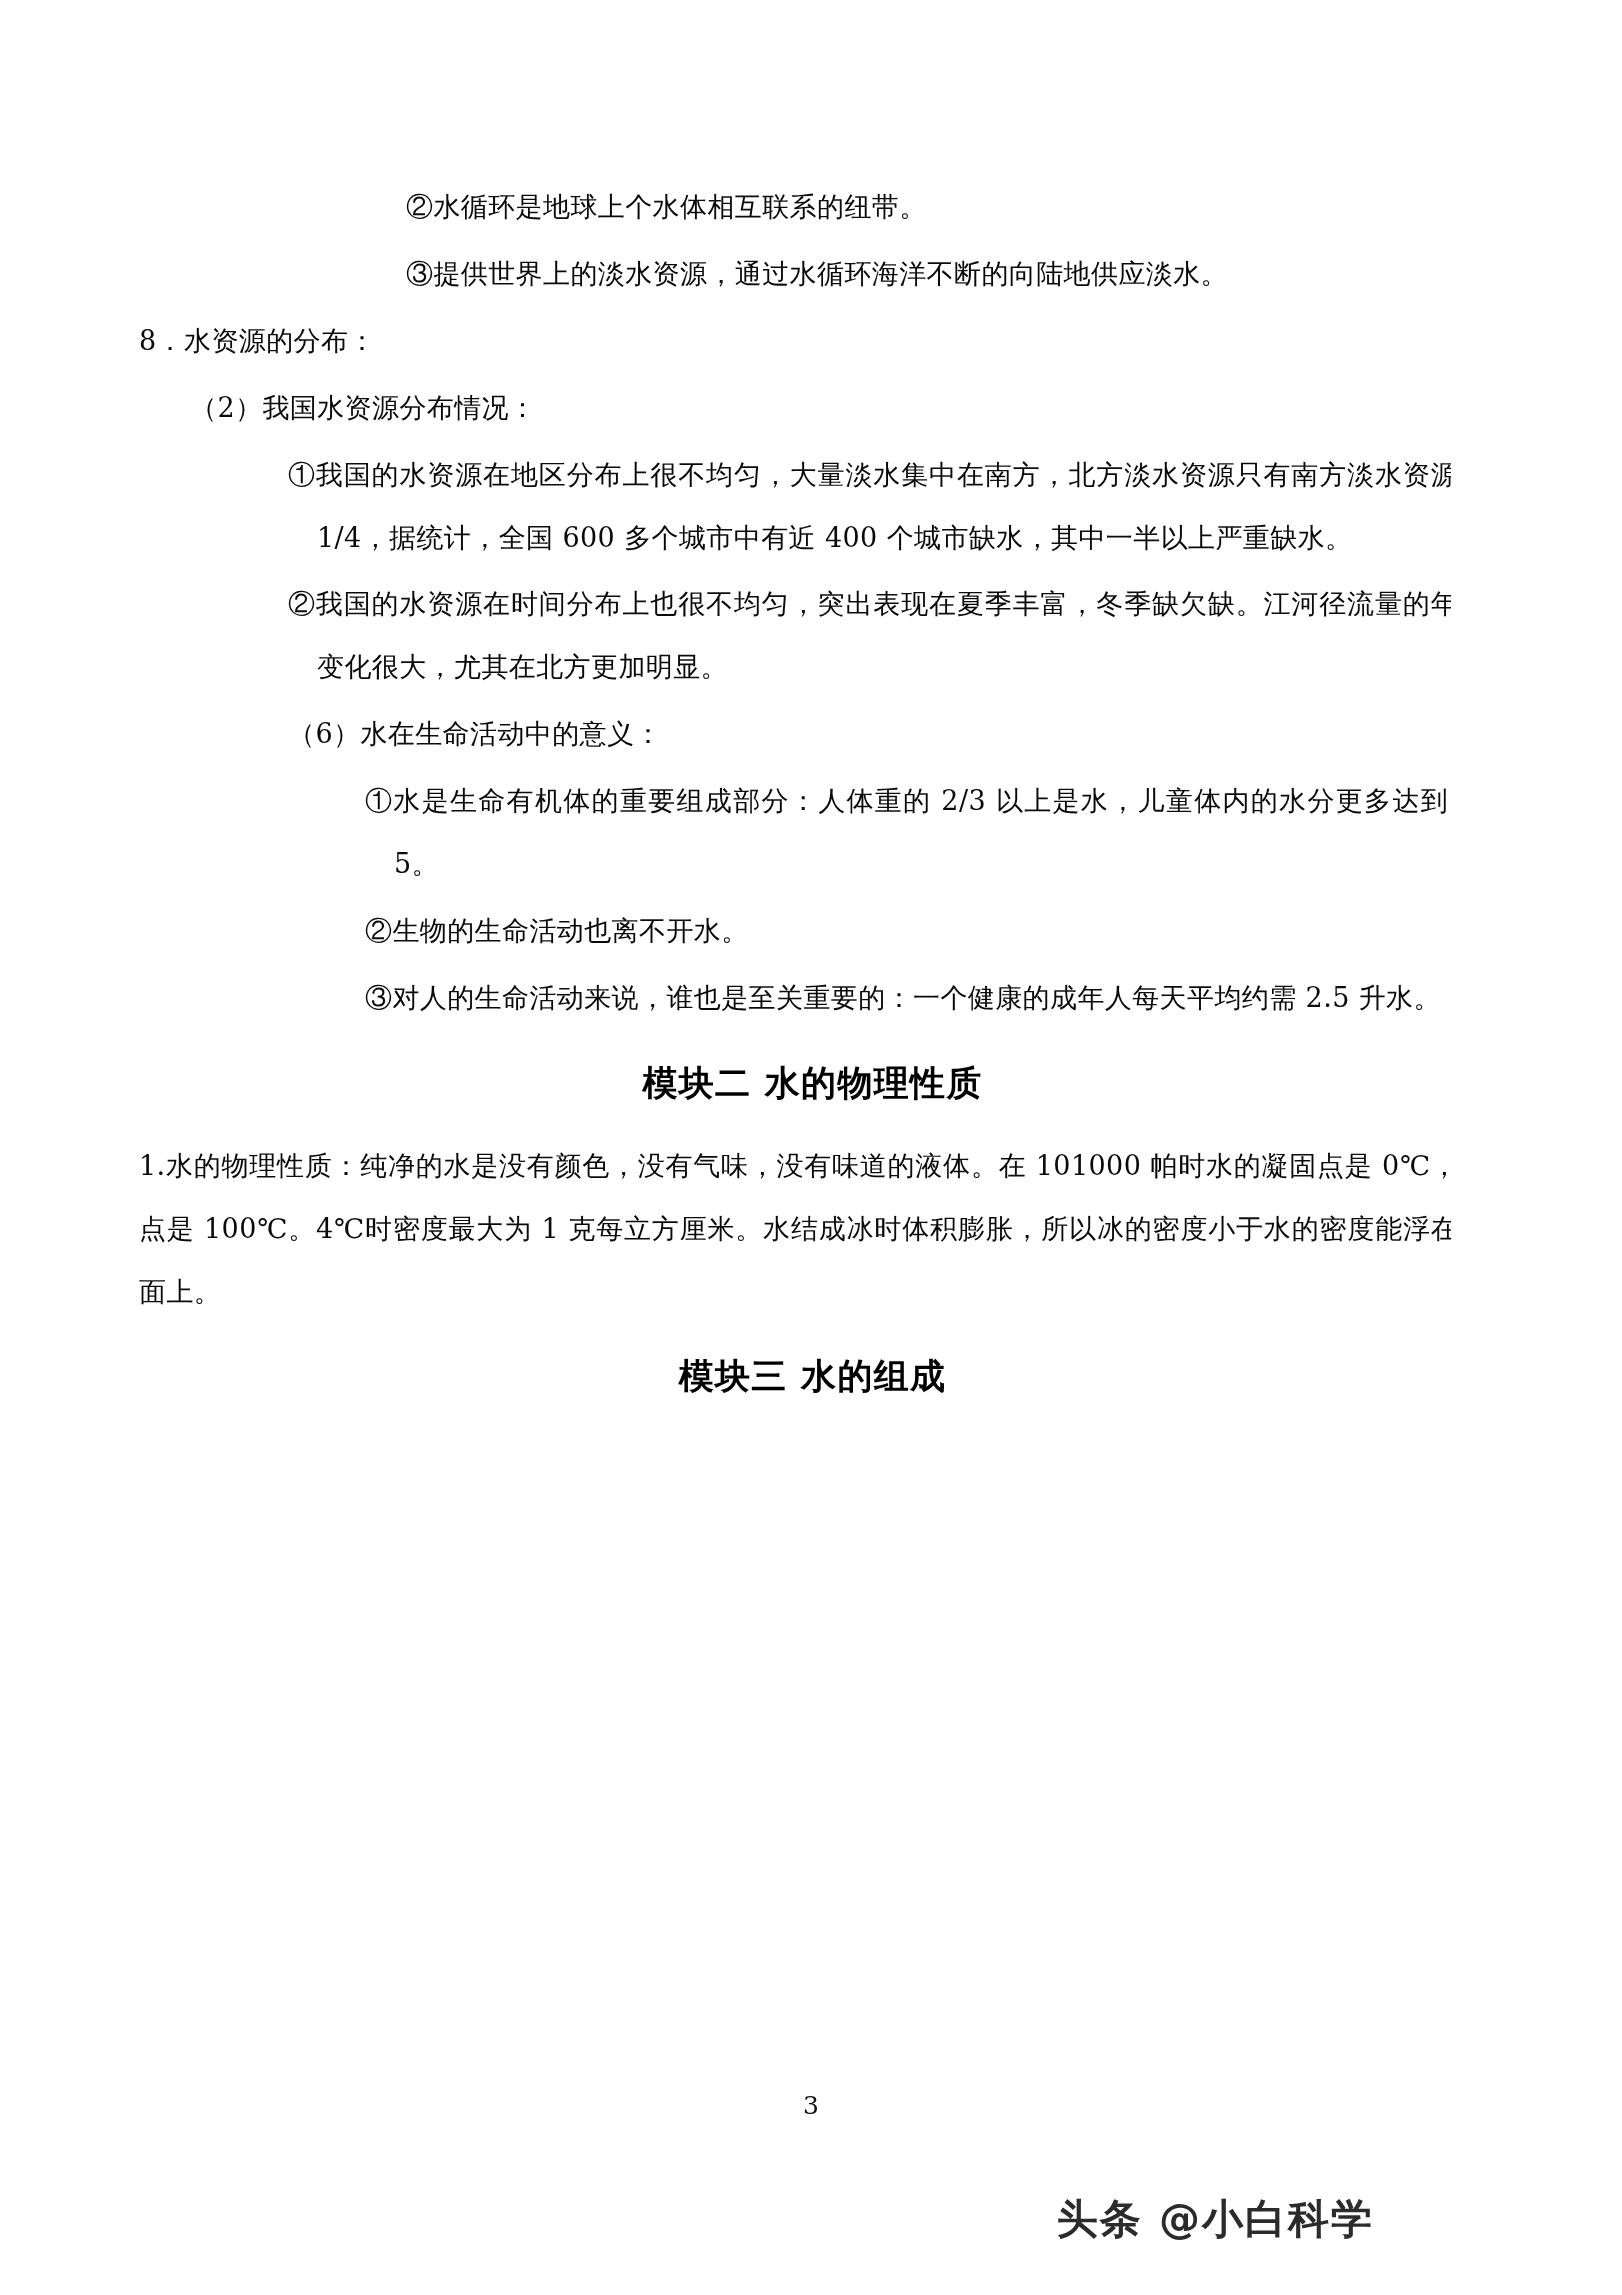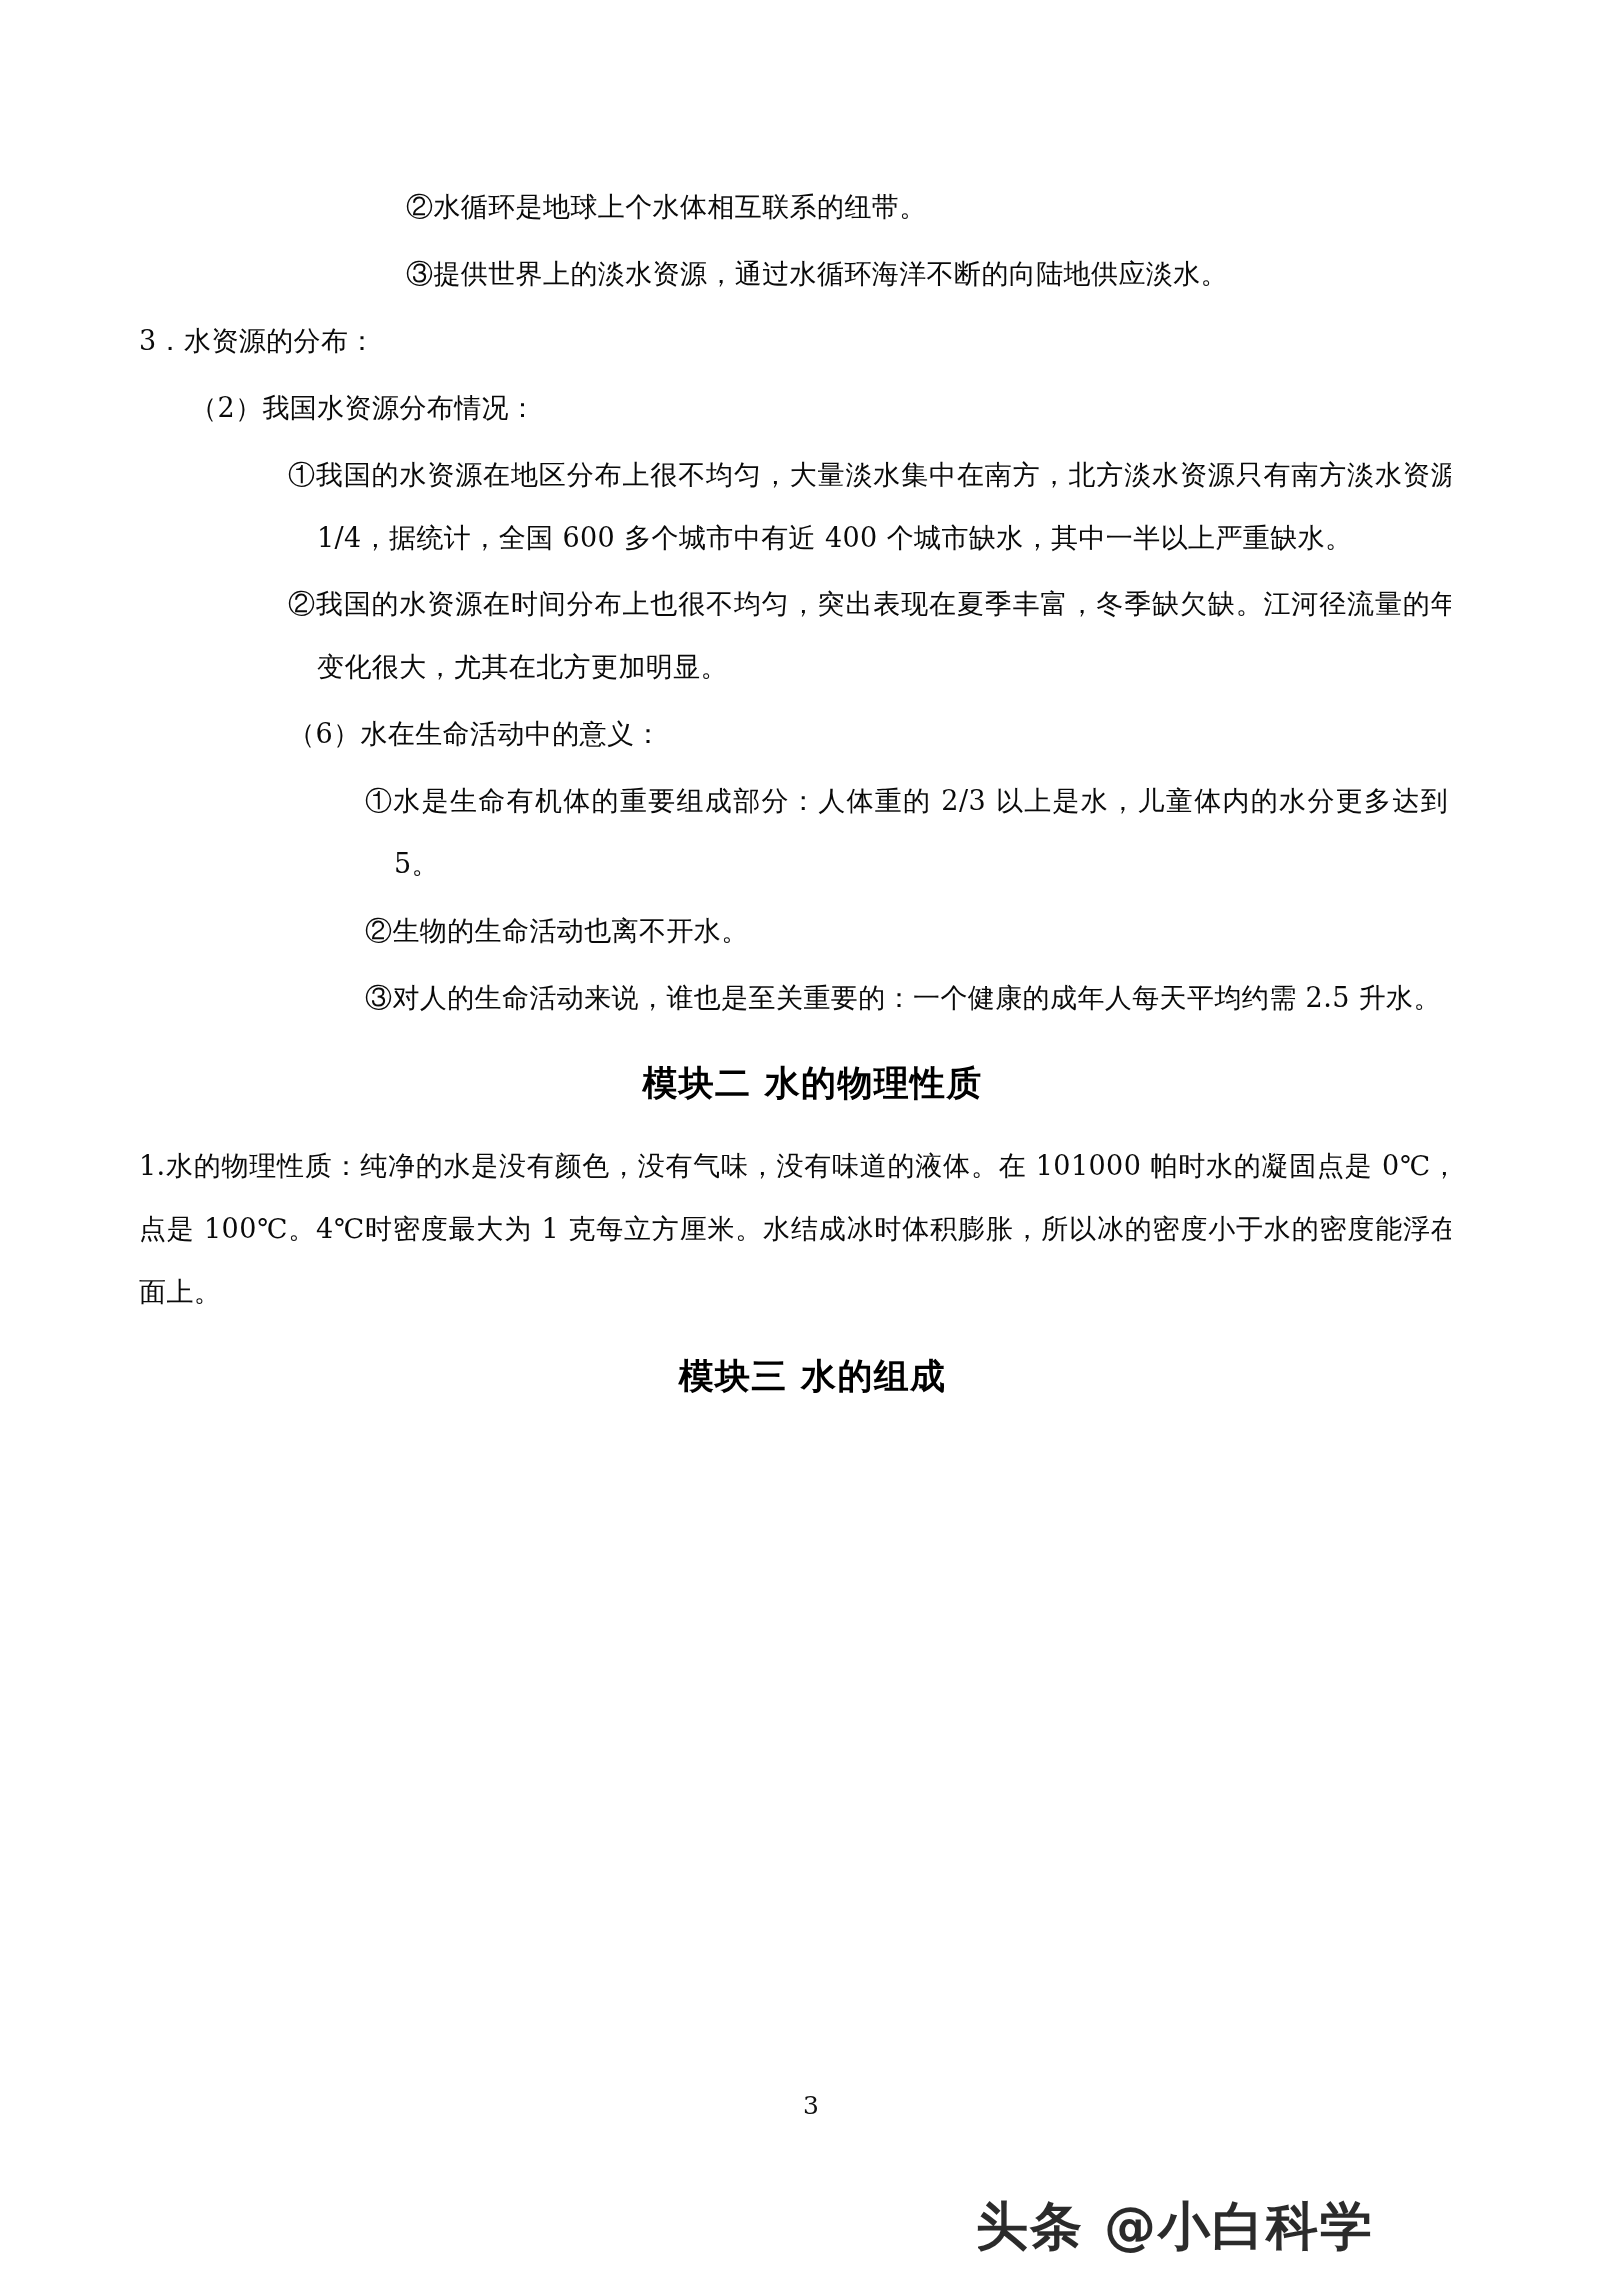--- a/index.html
+++ b/index.html
@@ -79,39 +79,39 @@
     color: #111111;
   }
 
   
   .watermark {
     position: absolute;
     right: 77px;
     top: 2192px;
     font-family: "DejaVu Sans", "Liberation Sans", sans-serif;
     font-weight: bold;
-    font-size: 52px;
+    font-size: 41px;
     letter-spacing: 2px;
     color: #1a1a1a;
     opacity: 0.92;
     white-space: nowrap;
   }
 </style>
 </head>
 <body>
 
 <div class="page">
 
   <div class="content">
 
     <p class="para lvl-top gap-s">②水循环是地球上个水体相互联系的纽带。</p>
 
     <p class="para lvl-top gap-m">③提供世界上的淡水资源，通过水循环海洋不断的向陆地供应淡水。</p>
 
-    <p class="para lvl-num gap-m">3．水资源的分布：</p>
+    <p class="para lvl-num gap-m">8．水资源的分布：</p>
 
 
     <p class="para lvl-1 gap-m">（2）我国水资源分布情况：</p>
 
     <p class="para lvl-2 gap-m">①我国的水资源在地区分布上很不均匀，大量淡水集中在南方，北方淡水资源只有南方淡水资源的 1/4，据统计，全国 600 多个城市中有近 400 个城市缺水，其中一半以上严重缺水。</p>
 
     <p class="para lvl-2 gap-m">②我国的水资源在时间分布上也很不均匀，突出表现在夏季丰富，冬季缺欠缺。江河径流量的年际变化很大，尤其在北方更加明显。</p>
 
 
     <p class="para lvl-sub gap-m">（6）水在生命活动中的意义：</p>

